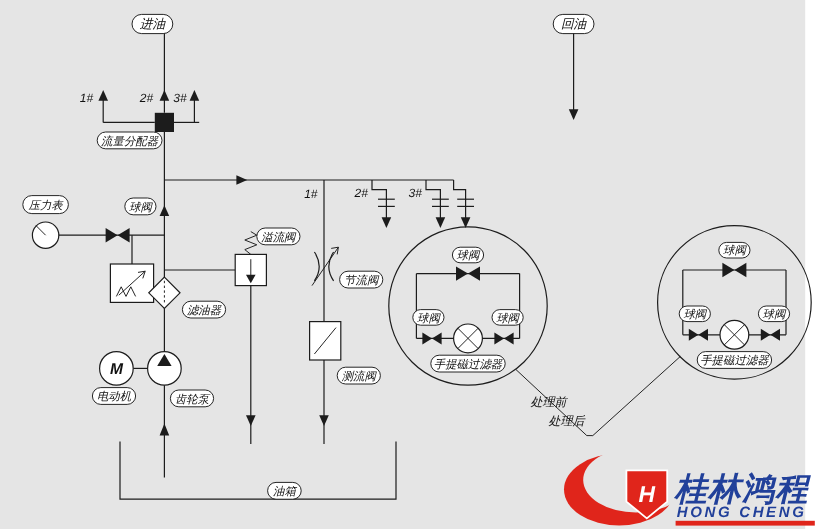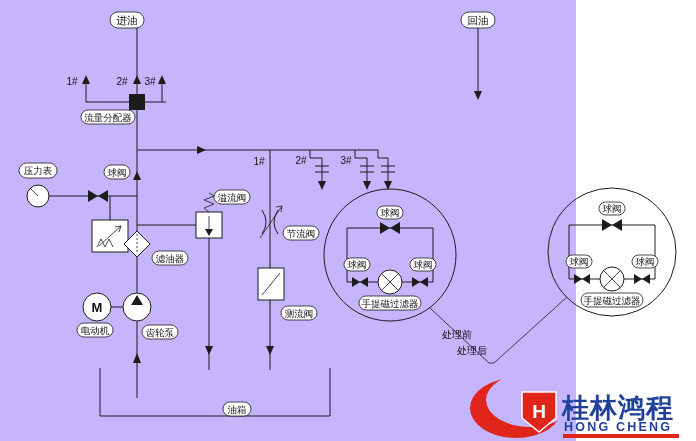--- a/index.html
+++ b/index.html
@@ -1,17 +1,17 @@
 <!DOCTYPE html>
 <html><head>
 <meta charset="utf-8">
 <style>
   html,body{margin:0;padding:0;background:#fff;}
-  .stage{position:relative;width:576px;height:441px;background:#c4b5fd;
-         font-family:"Liberation Sans","DejaVu Sans",sans-serif;}
+  .stage{position:relative;width:671px;height:441px;background:#e5e5e5;
+         font-family:"Liberation Sans","DejaVu Sans",sans-serif;font-style:italic;}
   svg{display:block;}
   .ln{stroke:#1c1c1c;stroke-width:1;fill:none;}
   .thin{stroke:#1c1c1c;stroke-width:.8;fill:none;}
   .fillb{fill:#1c1c1c;stroke:none;}
   .lbl{fill:#fff;stroke:#1c1c1c;stroke-width:.8;}
   .t{font-size:9.5px;fill:#111;text-anchor:middle;}
   .big{font-size:10.5px;}
   .p{font-size:10px;fill:#111;text-anchor:middle;}
   .white{fill:#fff;stroke:#1c1c1c;stroke-width:1;}
   .cn{font-size:27px;font-weight:bold;fill:#21409a;letter-spacing:1px;}

